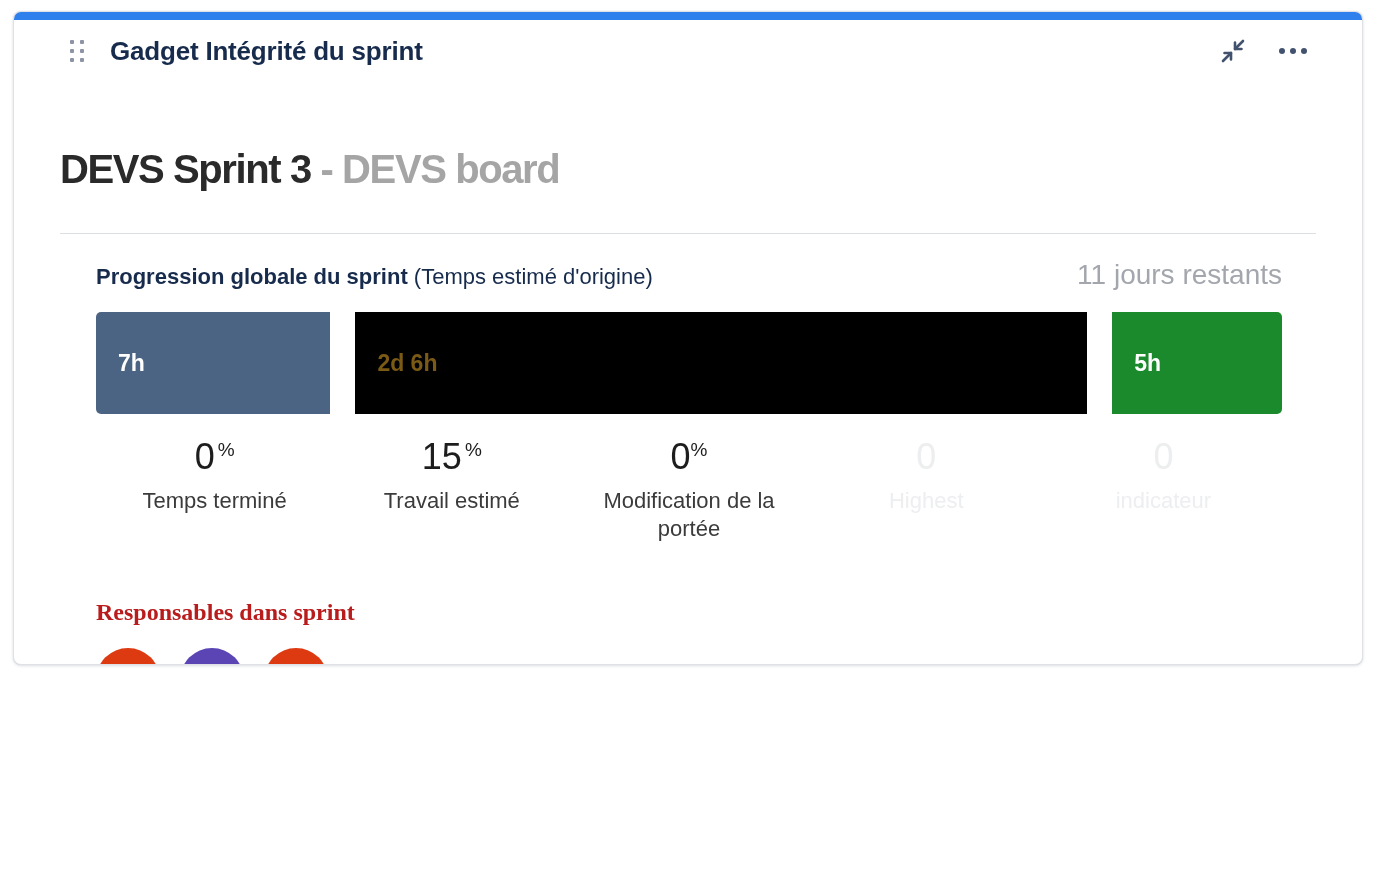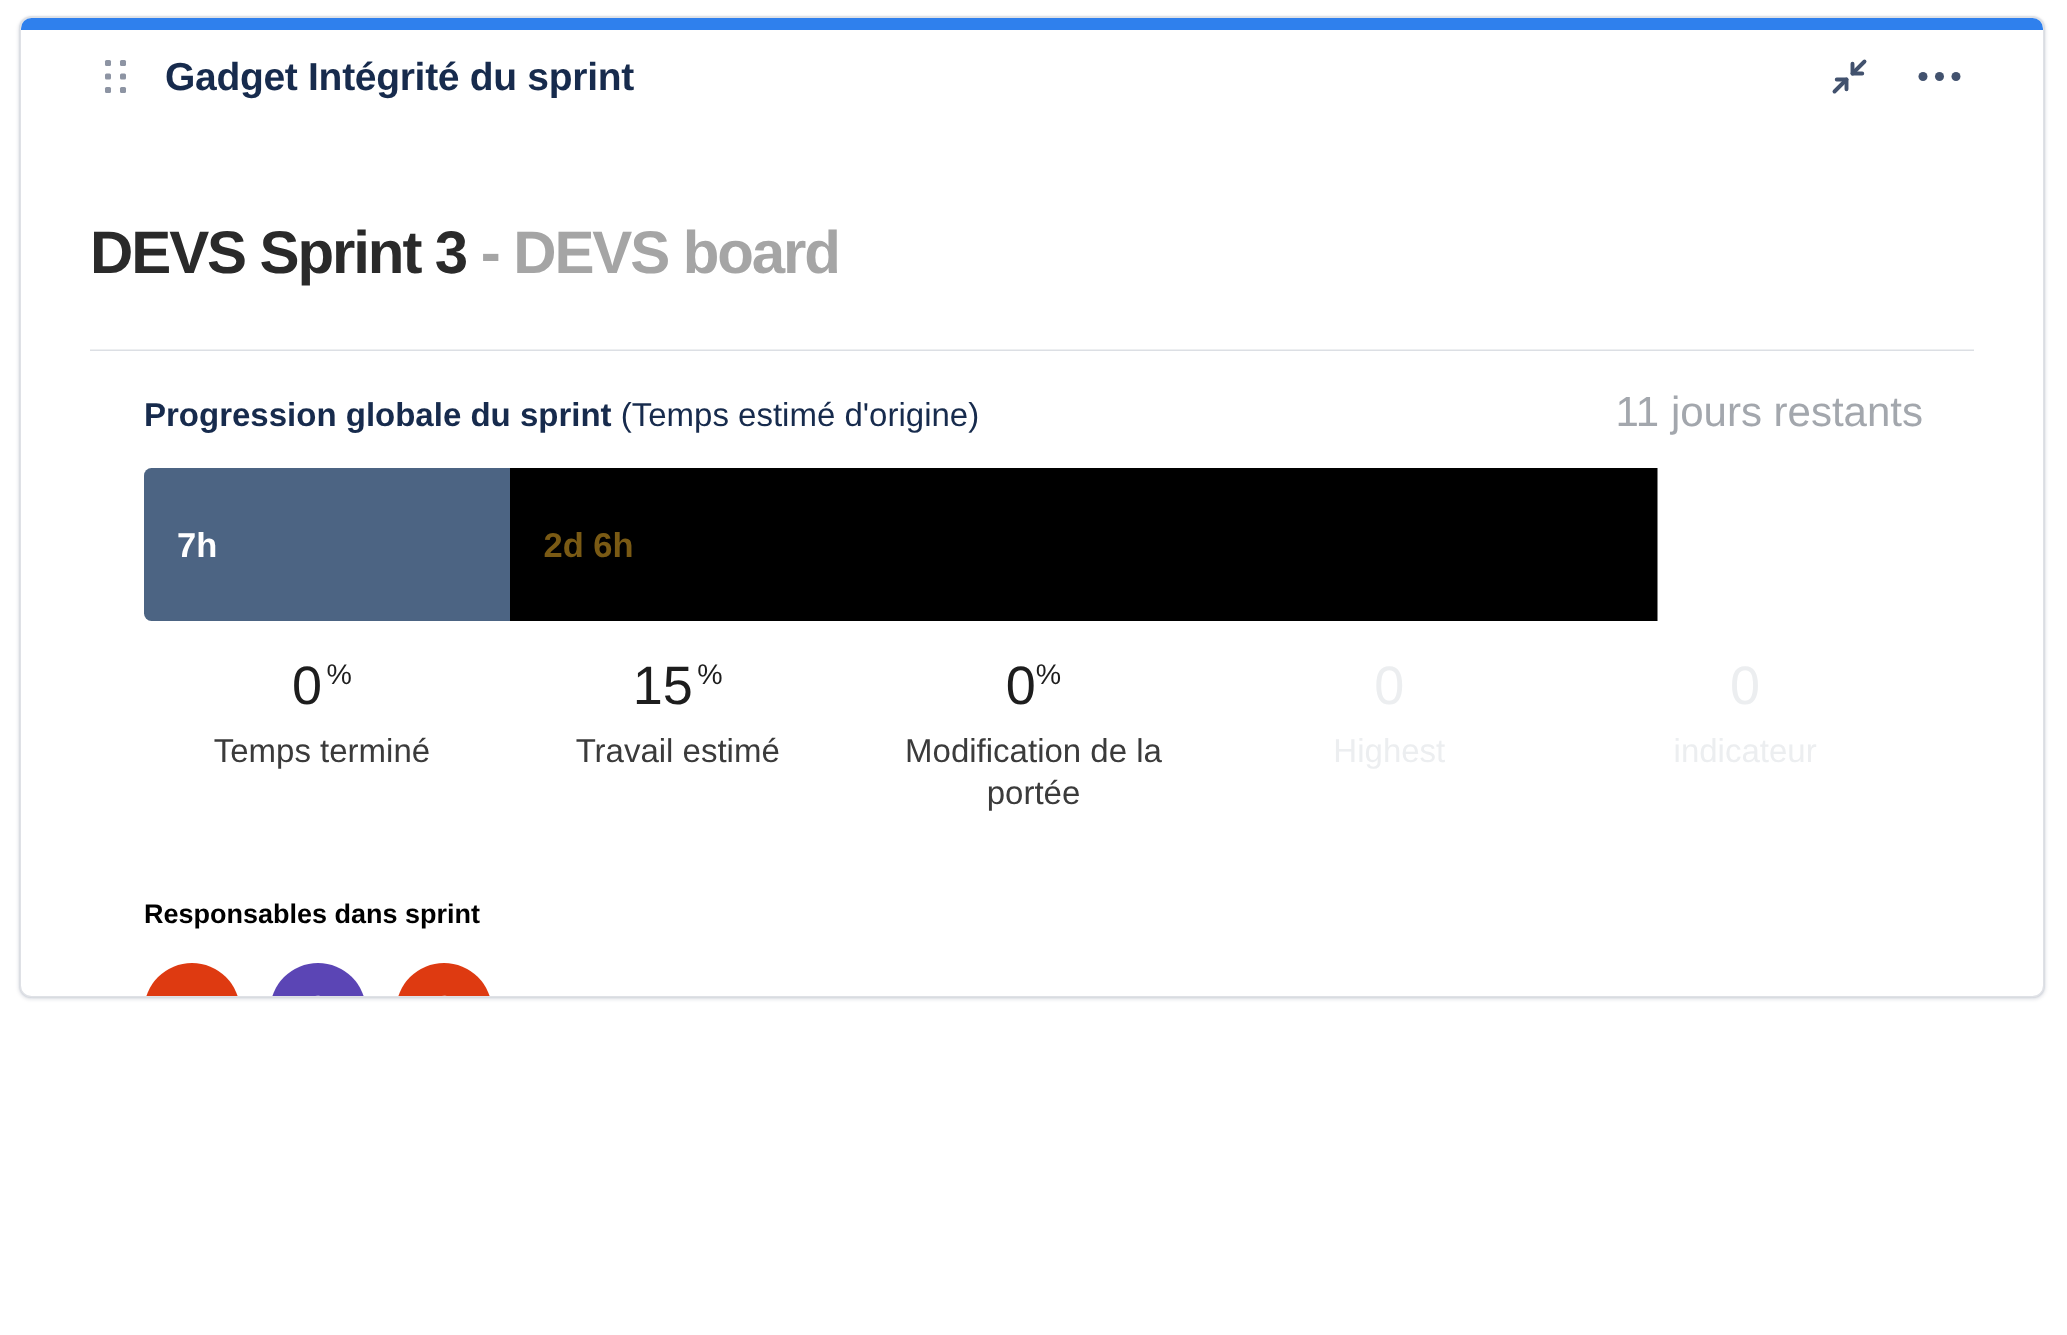--- a/index.html
+++ b/index.html
@@ -148,20 +148,21 @@
     white-space: nowrap;
   }
 
   
   .progress-bar {
     margin: 21px 34px 0 36px;
     height: 102px;
     display: flex;
     border-radius: 5px;
     overflow: hidden;
+    gap: 25px;
   }
   .seg {
     display: flex;
     align-items: center;
     font-size: 23px;
     font-weight: bold;
     padding-left: 22px;
     white-space: nowrap;
     cursor: pointer;
   }
@@ -197,23 +198,24 @@
     margin-top: 9px;
     line-height: 1.28;
     padding: 0 14px;
   }
   .stat.ghost .stat-value,
   .stat.ghost .stat-label { color: #eceef0; }
 
   
   .assignees-section { margin: 56px 34px 0 36px; }
   .assignees-title {
-    font-size: 18px;
-    font-weight: bold;
-    color: #000000;
+    font-size: 24px;
+    font-weight: bold;
+    color: #b91c1c;
+    font-family: Liberation Serif, serif;
   }
   .avatar-row {
     margin-top: 22px;
     display: flex;
     gap: 20px;
   }
   .avatar {
     width: 64px;
     height: 64px;
     border-radius: 50%;
@@ -283,20 +285,23 @@
       <div class="days-remaining">11 jours restants</div>
     </div>
 
     <div class="progress-bar">
       <div class="seg seg-elapsed" id="seg0" style="width: 20.6%; background: rgb(76, 100, 131); color: rgb(255, 255, 255);">
         <span>7h</span>
       </div>
       <div class="seg seg-remaining" id="seg1" style="width: 64.5%; background: #000000; color: rgb(122, 90, 20);">
         <span>2d 6h</span>
       </div>
+      <div class="seg seg-done" id="seg2" style="width: 14.9%; background: rgb(27, 138, 44); color: rgb(255, 255, 255);">
+        <span>5h</span>
+      </div>
     </div>
 
     <div class="stats-row">
       <div class="stat">
         <div class="stat-value"><span>0</span><span class="pct">%</span></div>
         <div class="stat-label">Temps terminé</div>
       </div>
 
       <div class="stat">
         <div class="stat-value"><span>15</span><span class="pct">%</span></div>

